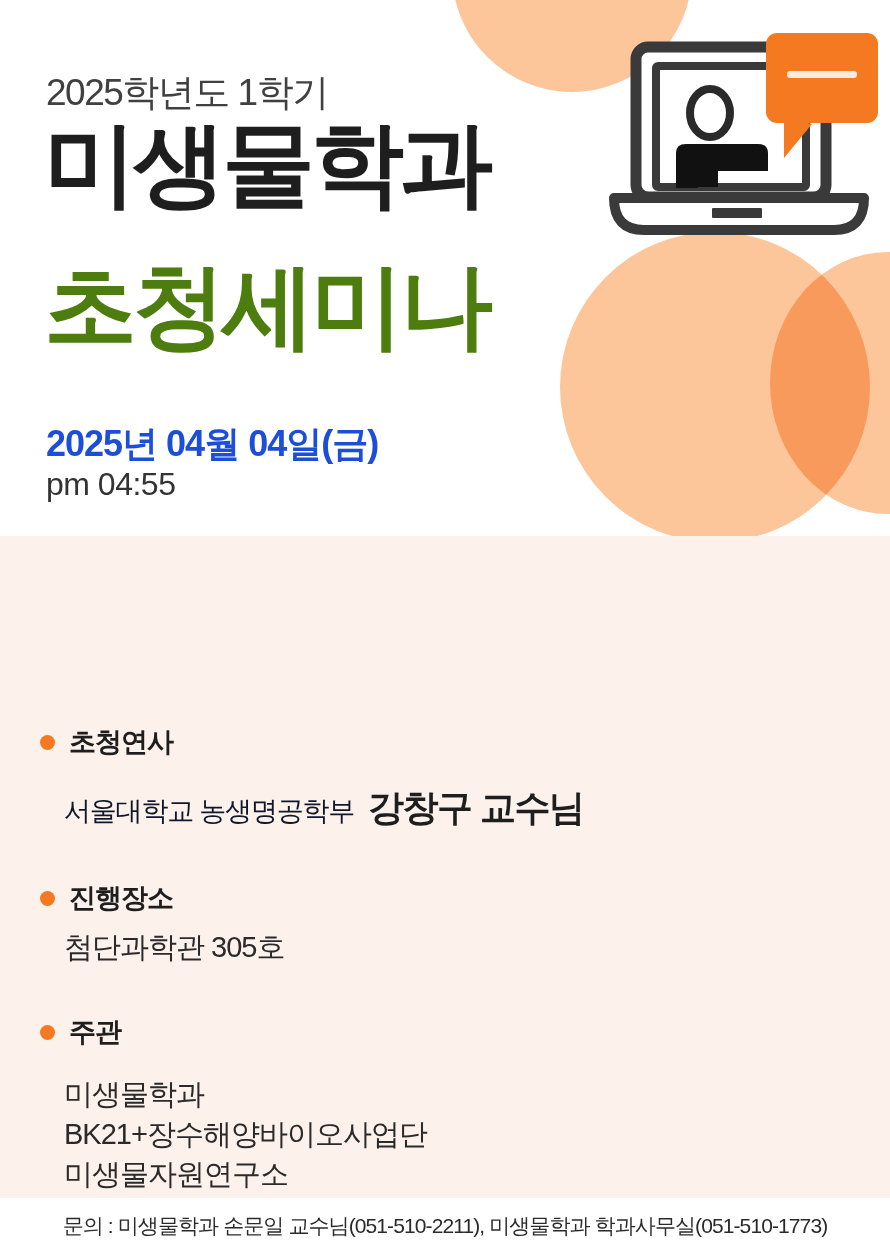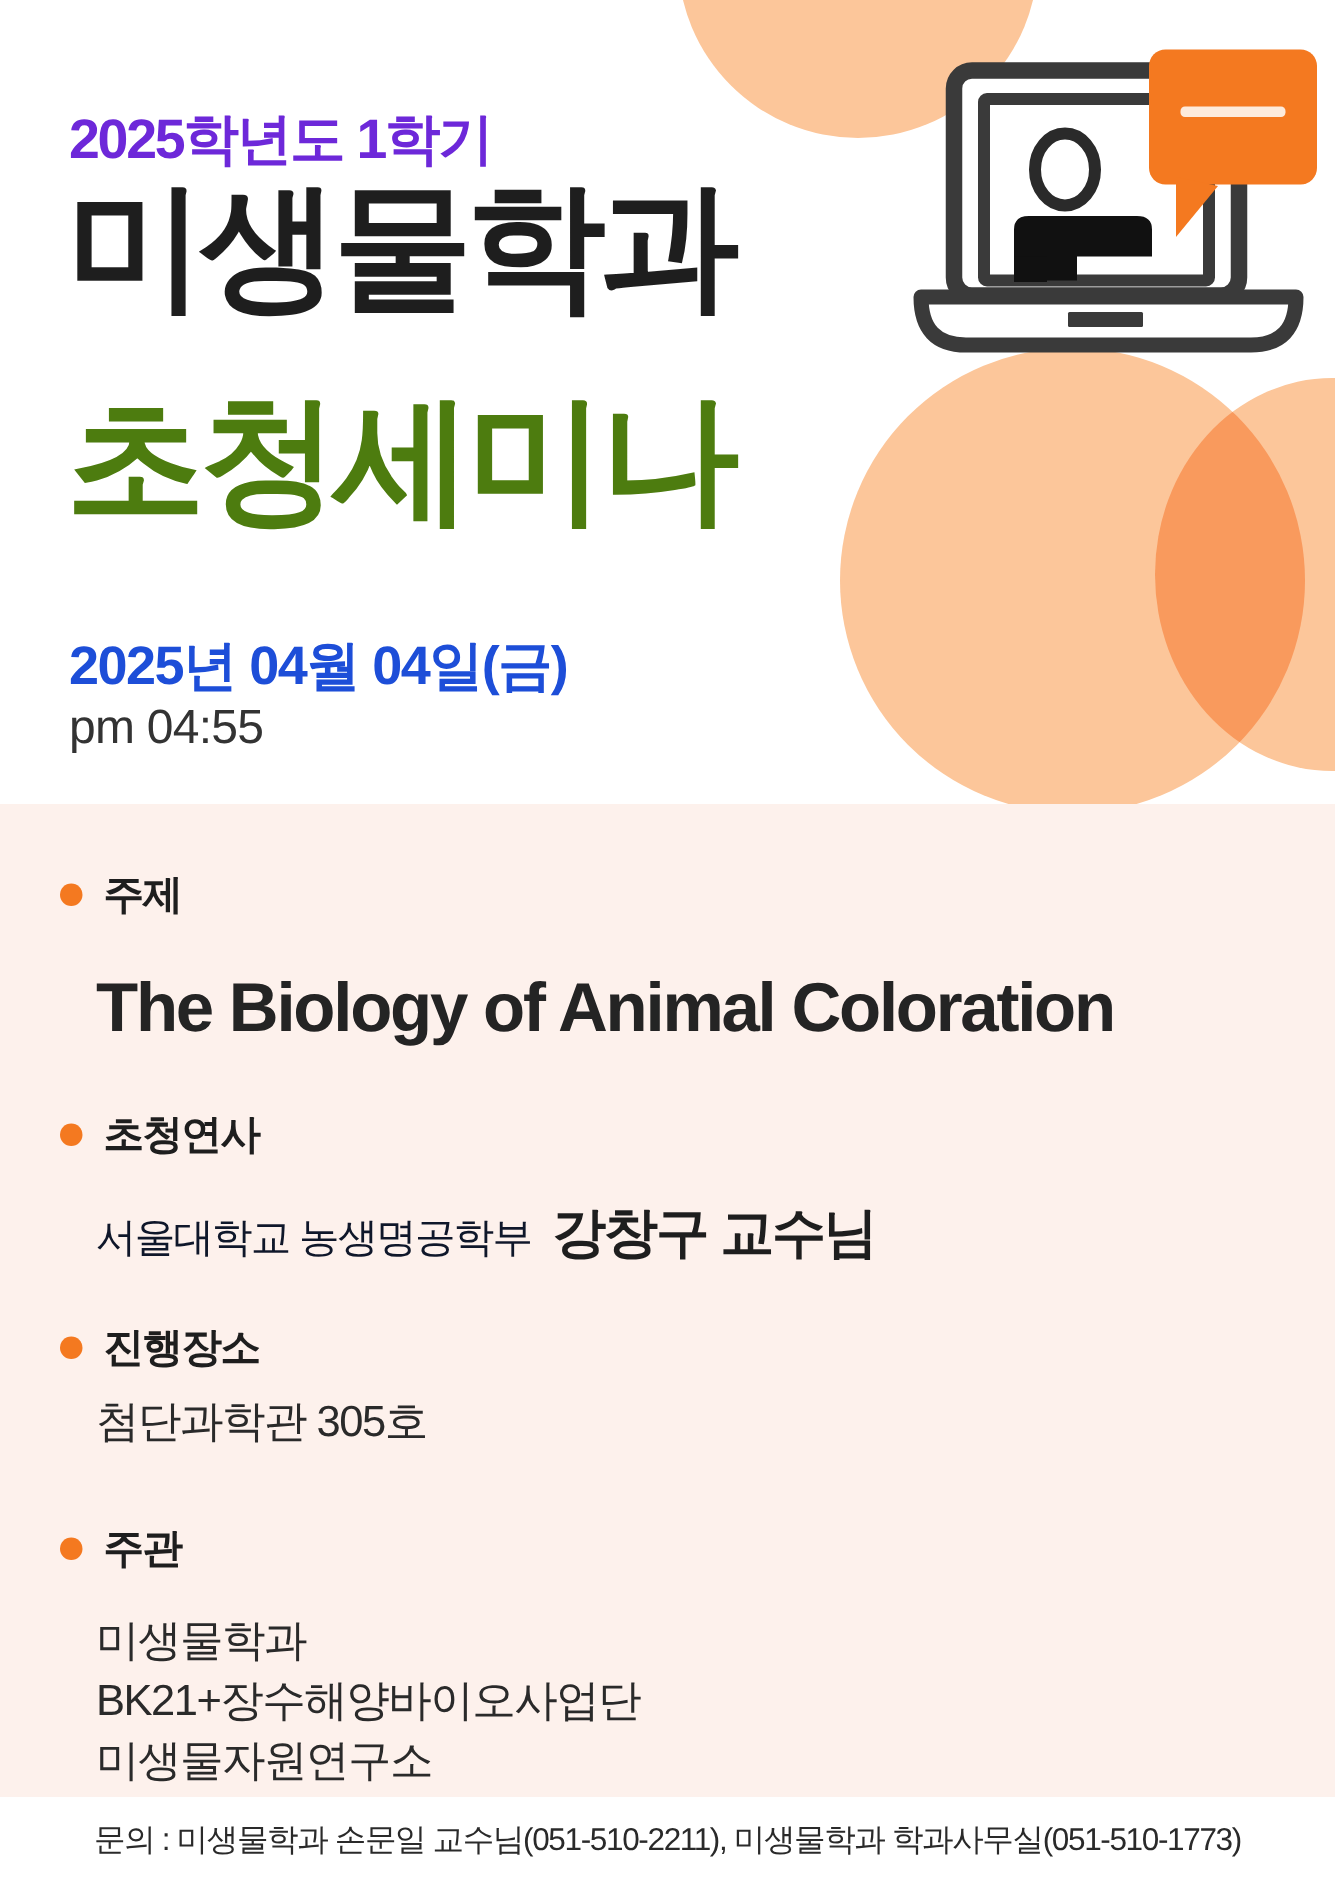--- a/index.html
+++ b/index.html
@@ -30,22 +30,22 @@
   .deco-top     { left:452px; top:-148px; width:240px; height:240px; background:#FCC69A; }
   .deco-left    { left:560px; top:232px;  width:310px; height:310px; background:#FCC69A; }
   .deco-right   { left:770px; top:252px;  width:236px; height:262px; background:#FCC69A; }
 
   
   .laptop { position:absolute; left:598px; top:30px; width:282px; height:226px; }
 
   
   .kicker {
     position:absolute; left:46px; top:68px;
-    font-size:37px; font-weight:bold; letter-spacing:-1.5px;
-    color:#6d28d9; white-space:nowrap;
+    font-size:37px; font-weight:normal; letter-spacing:-1.5px;
+    color:#404040; white-space:nowrap;
   }
   .title-main {
     position:absolute; left:44px; top:118px;
     font-size:93px; font-weight:bold; letter-spacing:-4px;
     color:#1E1E1E; line-height:1.0; white-space:nowrap;
   }
   .title-sub {
     position:absolute; left:44px; top:260px;
     font-size:93px; font-weight:bold; letter-spacing:-4px;
     color:#4d7c0f; line-height:1.0; white-space:nowrap;
@@ -159,31 +159,22 @@
 
     <div class="kicker">2025학년도 1학기</div>
     <div class="title-main">미생물학과</div>
     <div class="title-sub">초청세미나</div>
     <div class="date-line">2025년 04월 04일(금)</div>
     <div class="time-line">pm 04:55</div>
   </div>
 
   <div class="body-panel">
 
-    <div class="section" style="top:42px;">
-      <div class="sec-head">
-        <span class="bullet"></span>
-        <span class="sec-label">주제</span>
-      </div>
-      <div class="sec-body" style="margin-top:30px;">
-        <div class="topic-text">The Biology of Animal Coloration</div>
-      </div>
-    </div>
-
-    <div class="section" style="top:202px;">
+
+    <div class="section" style="top:188px;">
       <div class="sec-head">
         <span class="bullet"></span>
         <span class="sec-label">초청연사</span>
       </div>
       <div class="sec-body" style="margin-top:24px;">
         <div class="speaker-line">
           <span class="speaker-affil">서울대학교 농생명공학부</span>
           <span class="speaker-name">강창구 교수님</span>
         </div>
       </div>

